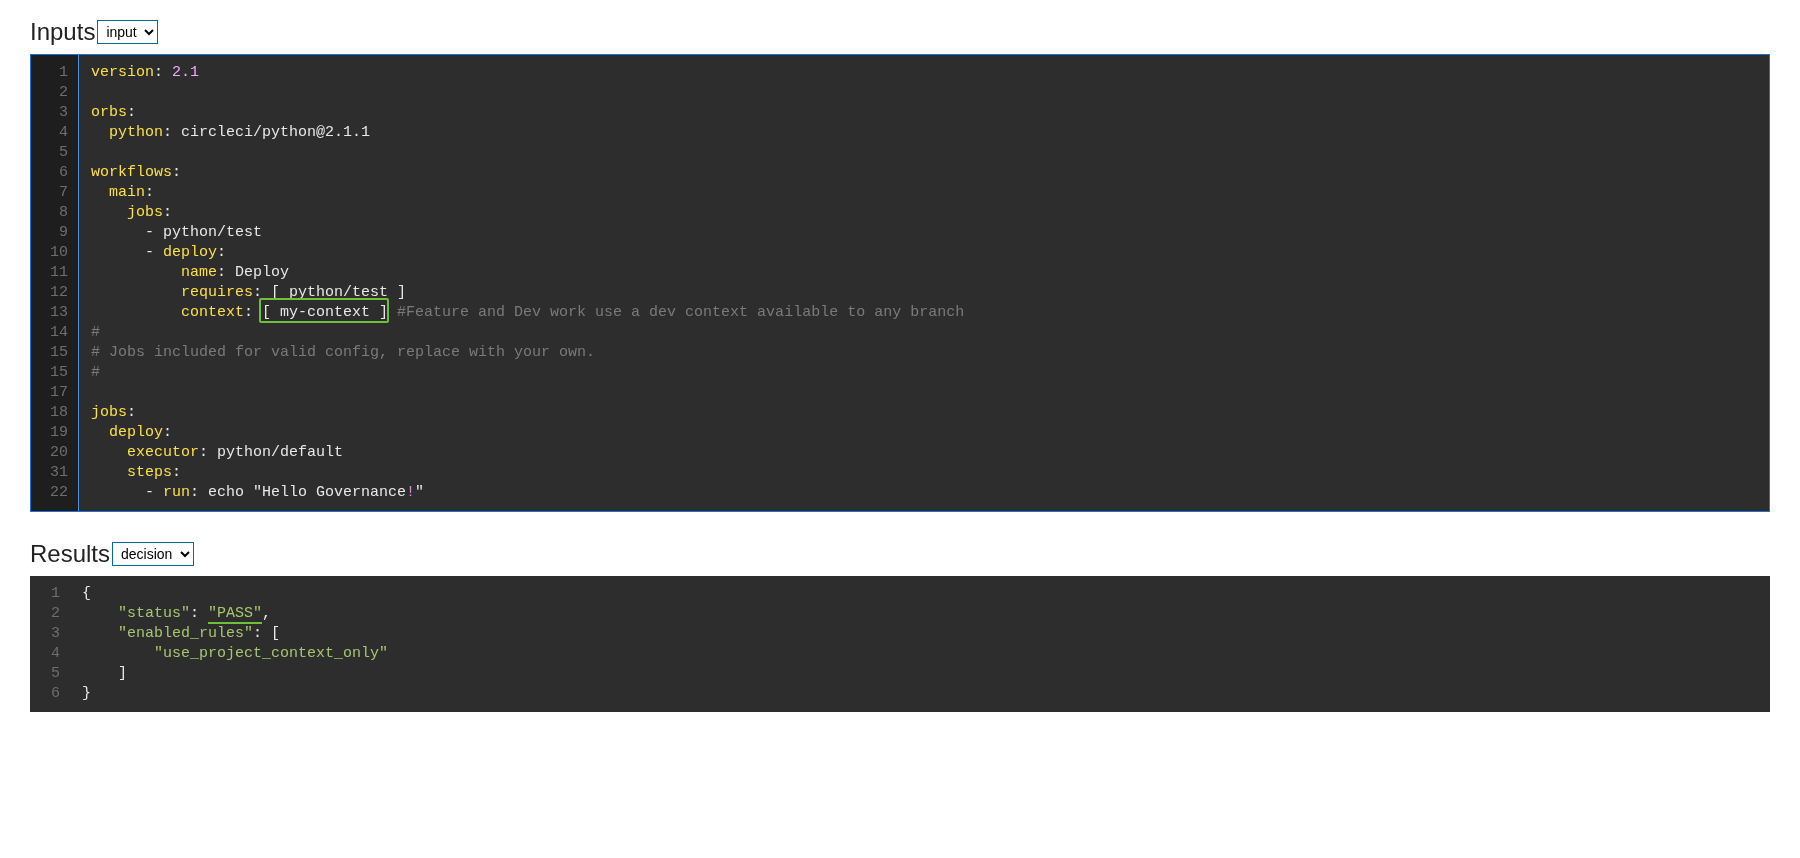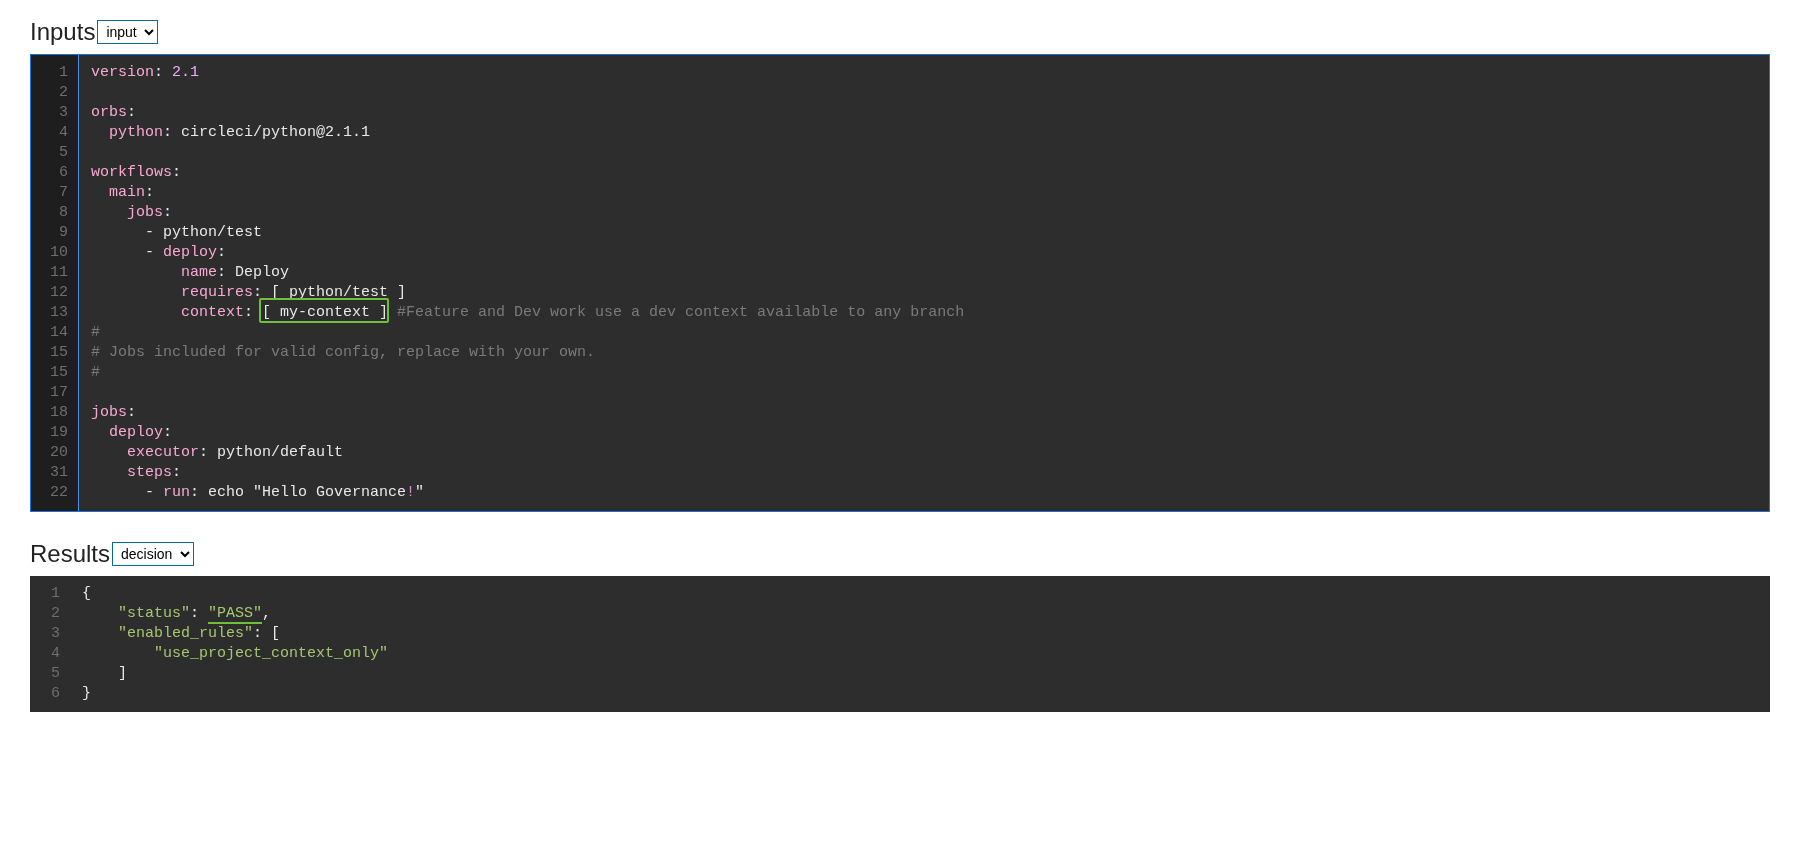--- a/index.html
+++ b/index.html
@@ -60,21 +60,21 @@
   .code {
     padding: 8px 12px;
     white-space: pre;
     color: #e8e8e8;
     position: relative;
   }
   .code .line {
     display: block;
     height: 20px;
   }
-  .k { color: #f9a8d4; }        
+  .k { color: #fde047; }        
   .s { color: #e8e8e8; }        
   .n { color: #f0abfc; }        
   .c { color: #7a7a7a; }        
   .g { color: #a6c76e; }        
   .p { color: #d08fd0; }        
   .hl-box {
     position: absolute;
     border: 2.5px solid #6fbf3b;
     border-radius: 2px;
     pointer-events: none;

